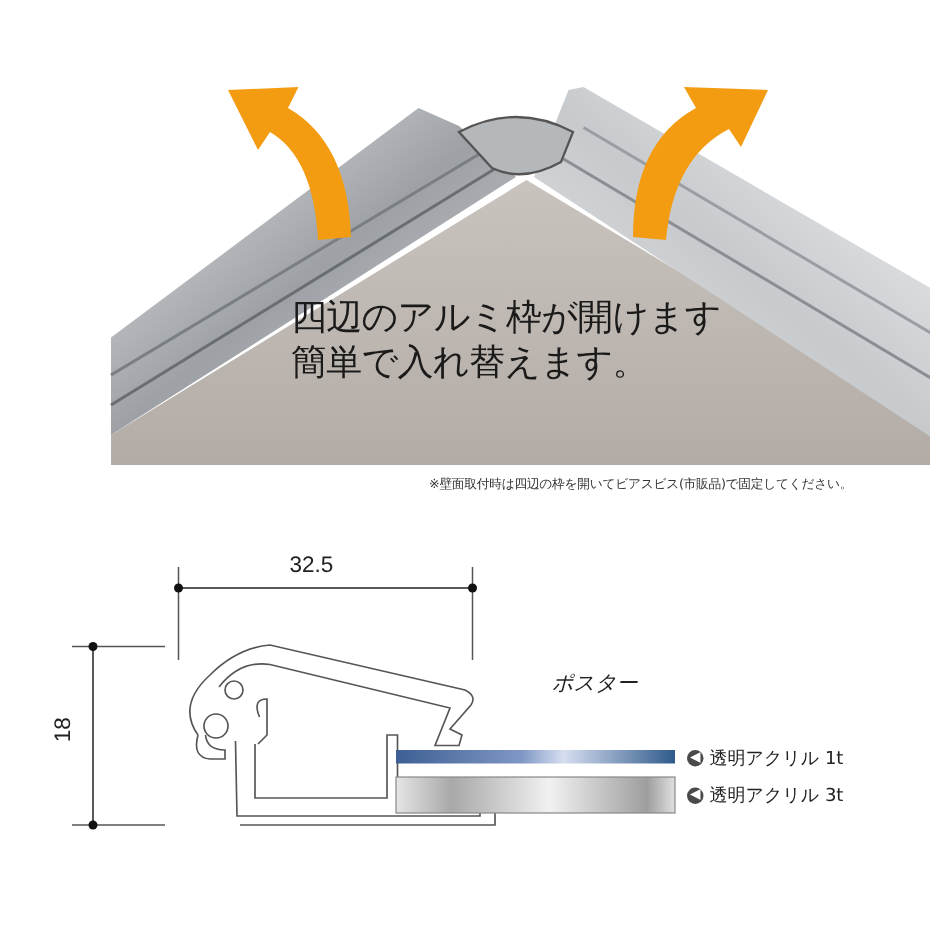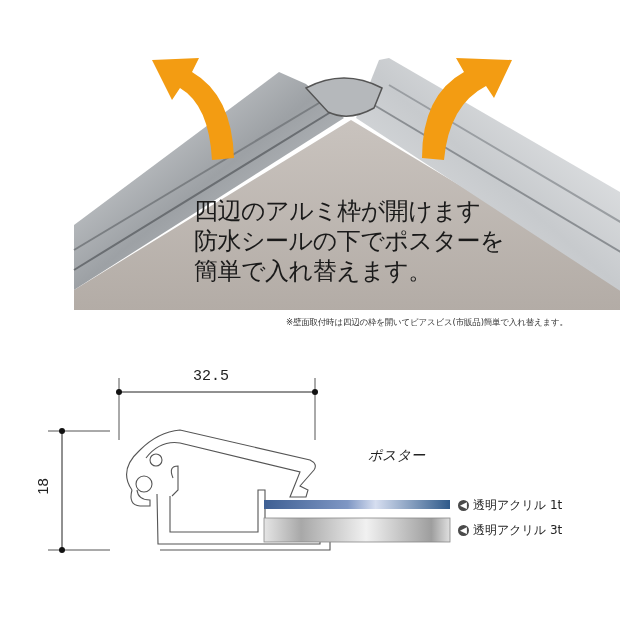--- a/index.html
+++ b/index.html
@@ -3,21 +3,21 @@
 <meta charset="utf-8">
 <style>
   html, body { margin:0; padding:0; background:#ffffff; }
   body { width:620px; height:620px; position:relative; overflow:hidden; font-family:"DejaVu Sans","Liberation Sans",sans-serif; }
   .photo { position:absolute; left:0; top:0; width:620px; height:312px;margin-left:44px; }
   .photo svg { position:absolute; left:0; top:0; }
   .headline { position:absolute; left:150px; top:196px; width:340px; color:#1a1a1a; font-size:24px; line-height:30px; letter-spacing:-0.5px; }
   .headline div { white-space:nowrap; }
   .note { position:absolute; left:286px; top:317px; font-size:8.5px; color:#333; white-space:nowrap; letter-spacing:-0.2px; }
   .diagram { position:absolute; left:0; top:340px; width:620px; height:280px; }
-  .dim-w { position:absolute; left:193px; top:368px; font-size:15px; color:#222; font-family:Liberation Mono, monospace; }
+  .dim-w { position:absolute; left:193px; top:368px; font-size:15px; color:#222; font-family:Liberation Sans, sans-serif; }
   .dim-h { position:absolute; left:34px; top:478px; font-size:15px; color:#222; font-family:"Liberation Sans",sans-serif; transform:rotate(-90deg); transform-origin:center; }
   .poster-lbl { position:absolute; left:368px; top:447px; font-size:14px; color:#222;font-style:italic; }
   .legend { position:absolute; left:458px; font-size:12px; color:#222; display:flex; align-items:center; white-space:nowrap; }
   .legend .ic { width:11px; height:11px; border-radius:50%; background:#4a4a4a; color:#fff; font-size:9px; line-height:11px; text-align:center; margin-right:4px; }
 </style>
 </head>
 <body>
 
 <div class="photo">
   <svg width="620" height="312" viewBox="0 0 620 312">
@@ -49,26 +49,25 @@
     <line x1="330" y1="105" x2="590" y2="260" stroke="#8a8e92" stroke-width="2"></line>
 
     <path d="M262,88 Q300,68 338,88 L330,108 Q305,122 284,112 Z" fill="#b5b8bb" stroke="#555" stroke-width="1.5"></path>
 
     <path d="M190,158 Q188,95 148,72 L155,58 L108,60 L128,100 L136,88 Q165,105 168,160 Z" fill="#f39c12"></path>
 
     <path d="M378,158 Q378,95 420,72 L412,58 L468,60 L450,98 L442,86 Q405,105 400,160 Z" fill="#f39c12"></path>
   </svg>
   <div class="headline">
     <div>四辺のアルミ枠が開けます</div>
-    <div>防水シールの下でポスターを</div>
     <div>簡単で入れ替えます。</div>
   </div>
 </div>
 
-<div class="note">※壁面取付時は四辺の枠を開いてビアスビス(市販品)簡単で入れ替えます。</div>
+<div class="note">※壁面取付時は四辺の枠を開いてビアスビス(市販品)で固定してください。</div>
 
 <svg class="diagram" width="620" height="280" viewBox="0 340 620 280">
   <defs>
     <linearGradient id="acrylic" x1="0" y1="0" x2="1" y2="0">
       <stop offset="0" stop-color="#3e5f93"></stop>
       <stop offset="0.45" stop-color="#7f97c4"></stop>
       <stop offset="0.6" stop-color="#d6def0"></stop>
       <stop offset="1" stop-color="#2f5a8a"></stop>
     </linearGradient>
     <linearGradient id="alu" x1="0" y1="0" x2="1" y2="0">

